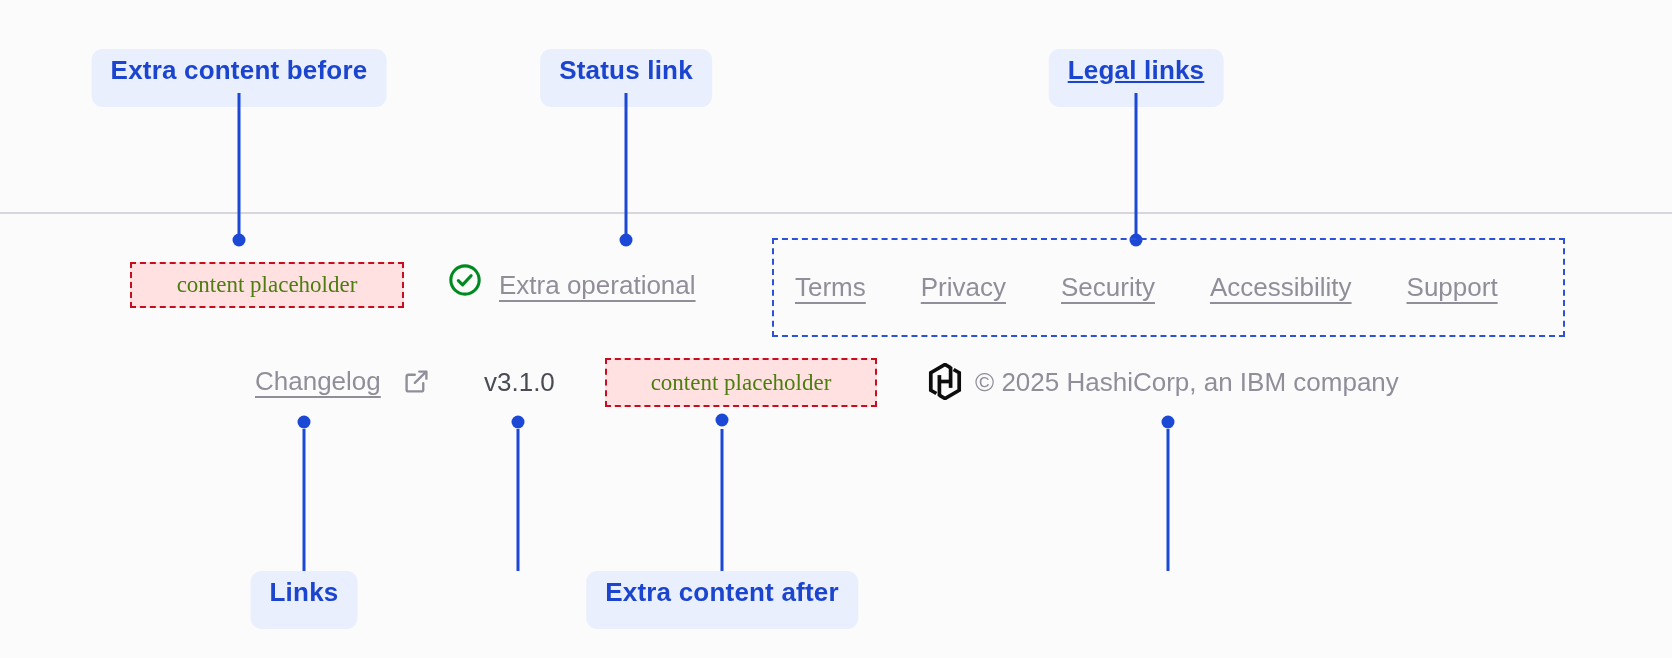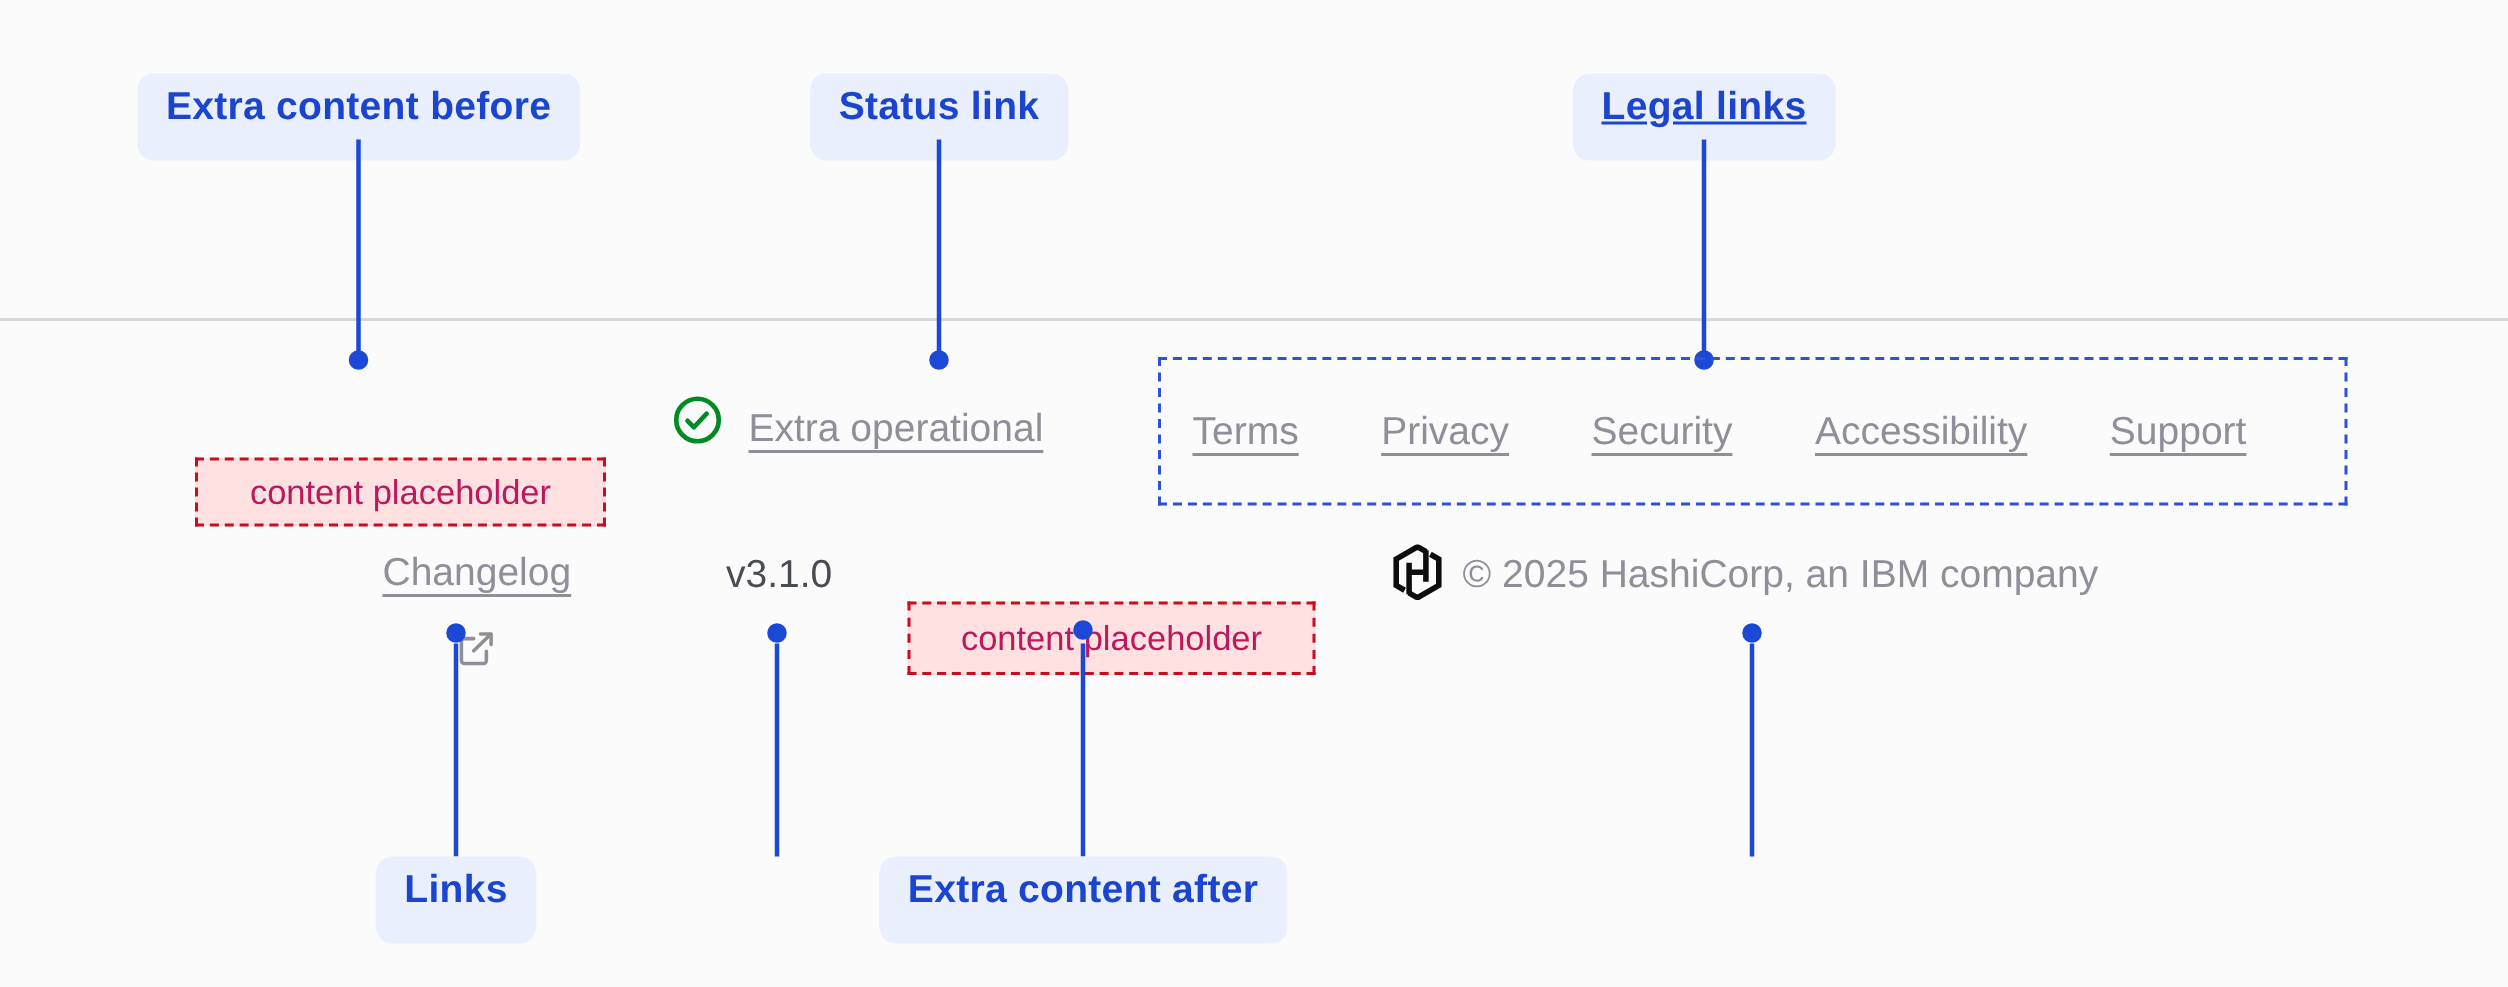--- a/index.html
+++ b/index.html
@@ -68,25 +68,24 @@
   .cx-copyright    { left: 1168px; }
 
   
   .placeholder-box {
     position: absolute;
     display: flex;
     align-items: center;
     justify-content: center;
     background: #ffe1e1;
     border: 2px dashed #c90d20;
-    color: #be185d;
-    font-family: Liberation Sans, sans-serif;
+    color: #4d7c0f;
+    font-family: Liberation Serif, serif;
     font-size: 23px;
     white-space: nowrap;
-    margin-top: 43px;
   }
   .ph-before { left: 130px; top: 262px; width: 274px; height: 46px; }
   .ph-after  { left: 605px; top: 358px; width: 272px; height: 49px; }
 
   .footer-link {
     position: absolute;
     color: #918e9a;
     font-size: 26px;
     line-height: 32px;
     text-decoration: underline;
@@ -124,21 +123,20 @@
     cursor: pointer;
   }
 
   .changelog-wrap {
     position: absolute;
     left: 255px; top: 365px;
     display: flex;
     align-items: center;
     gap: 22px;
     cursor: pointer;
-    flex-direction: column;
   }
   .changelog-wrap .lbl {
     color: #918e9a;
     font-size: 26px;
     line-height: 32px;
     text-decoration: underline;
     text-decoration-thickness: 2px;
     text-underline-offset: 6px;
   }
   .ext-icon { width: 27px; height: 27px; display: block; }

